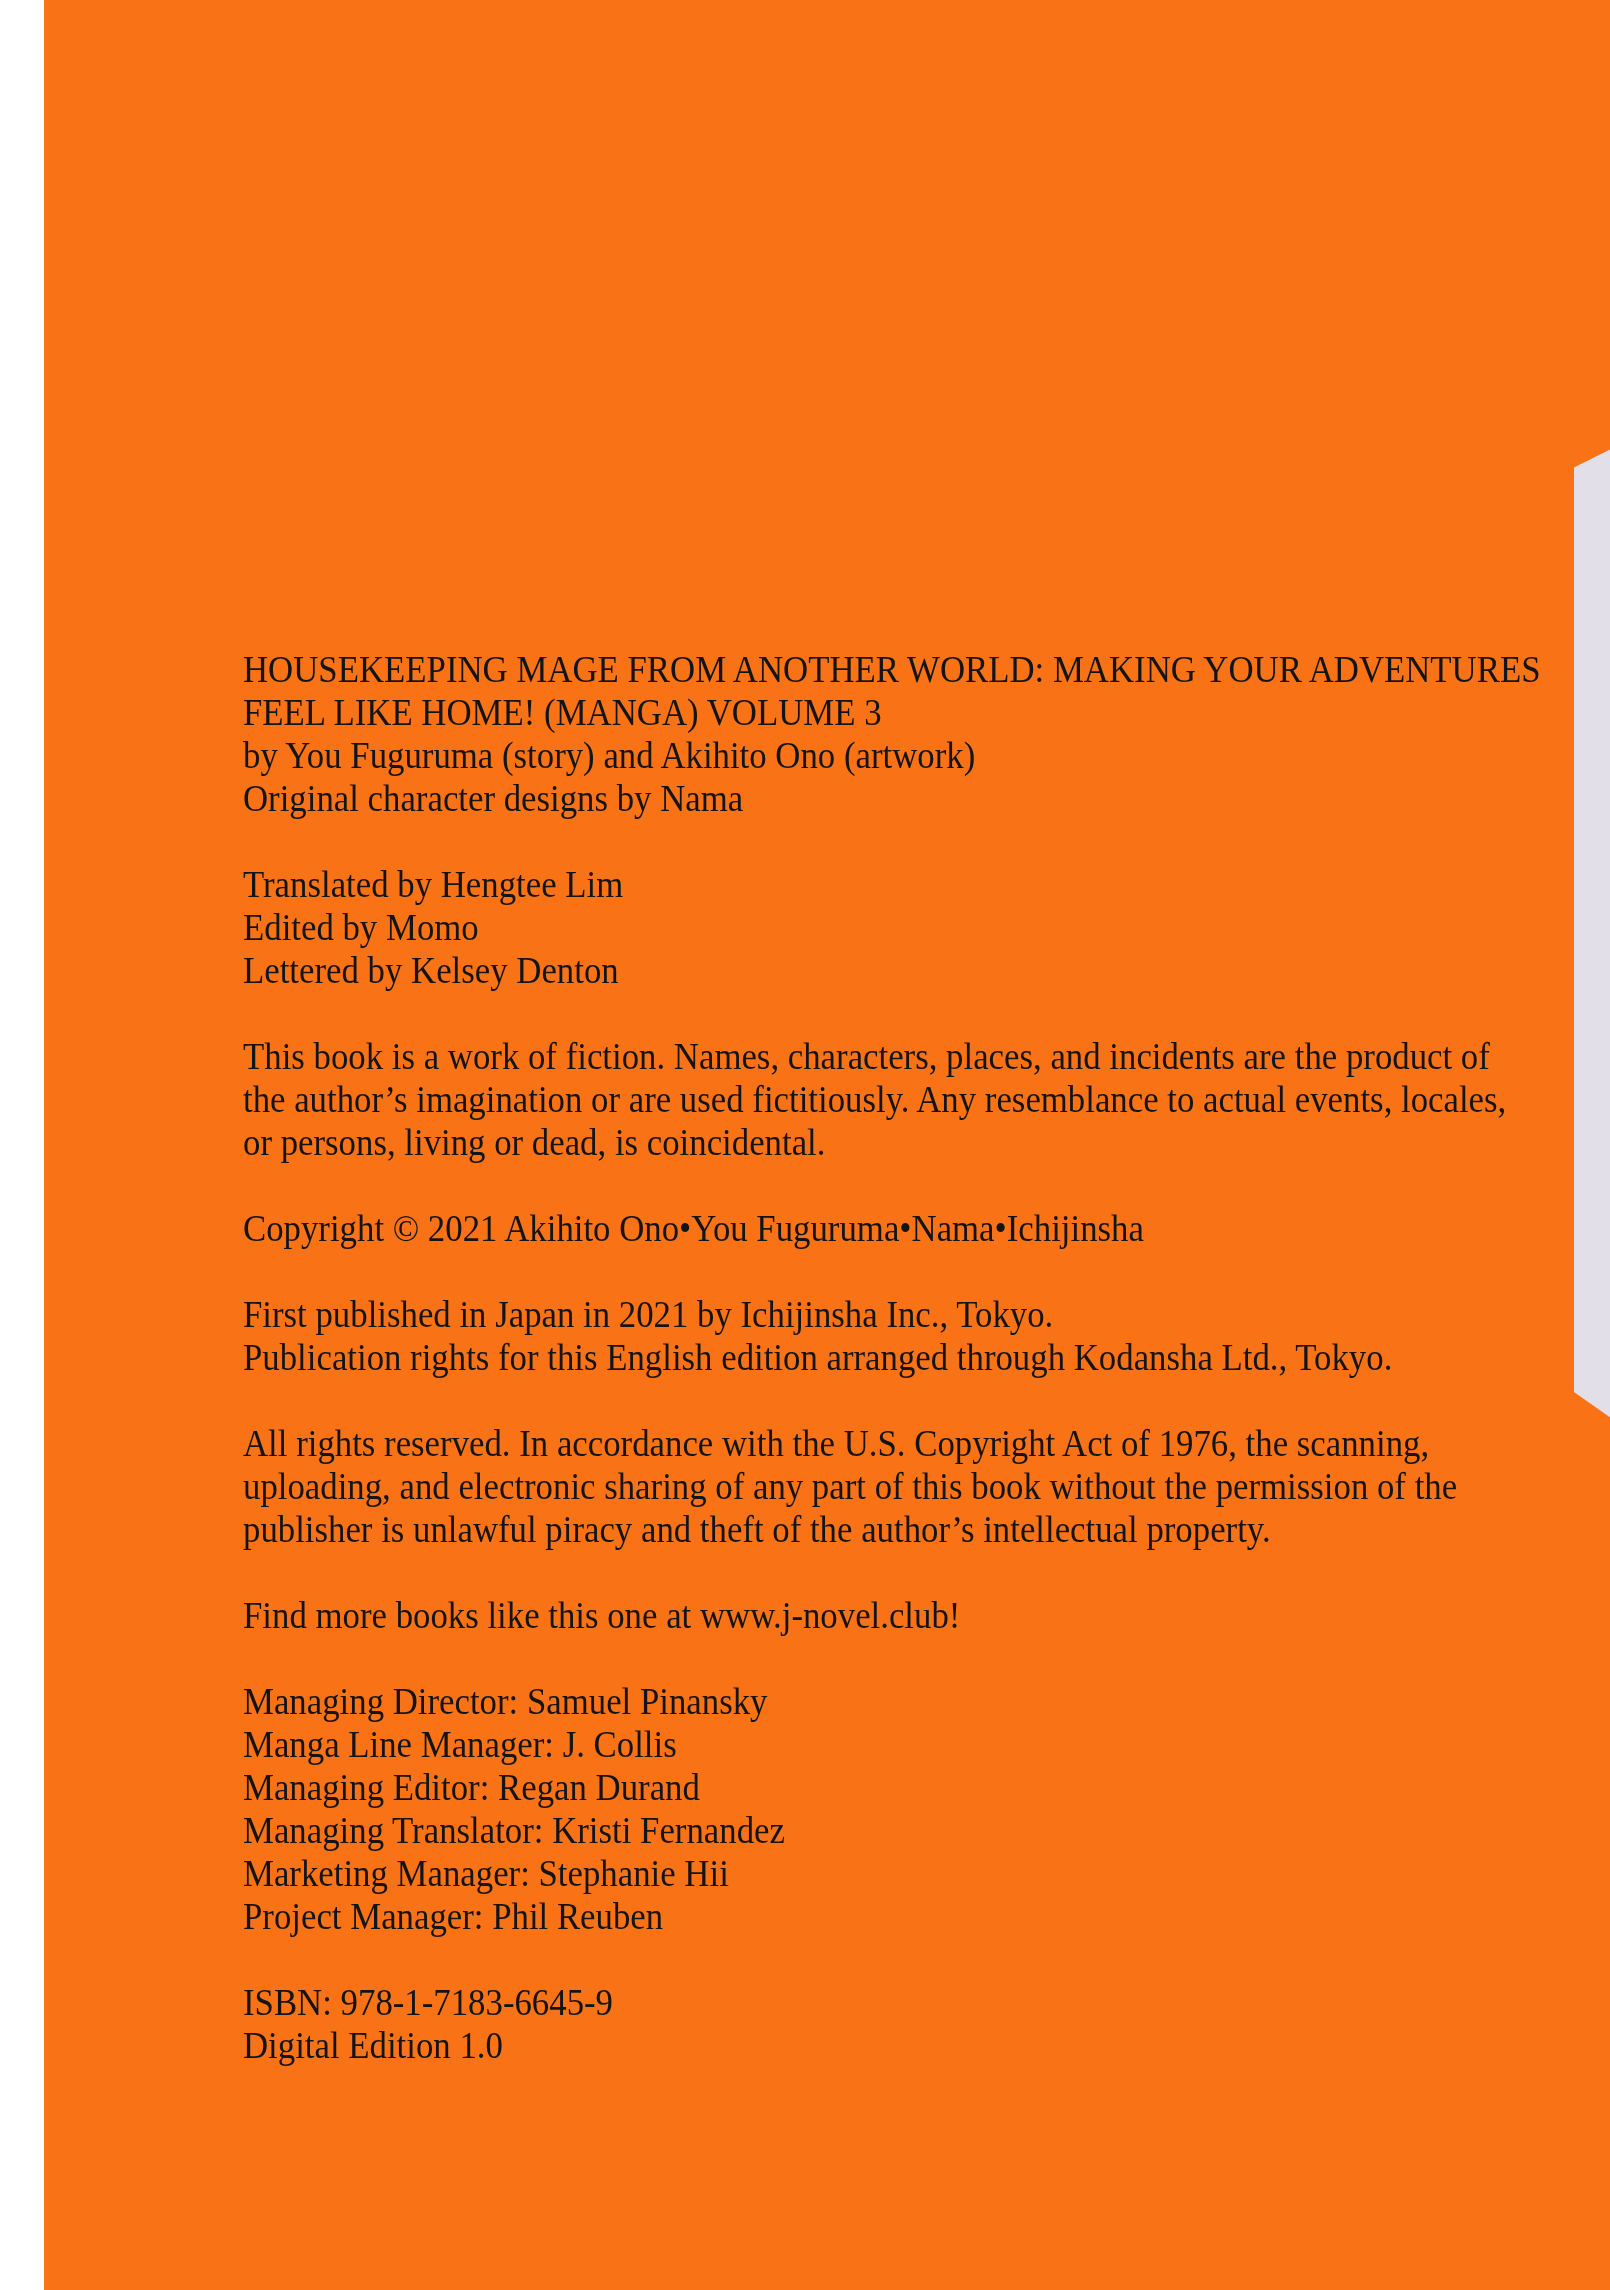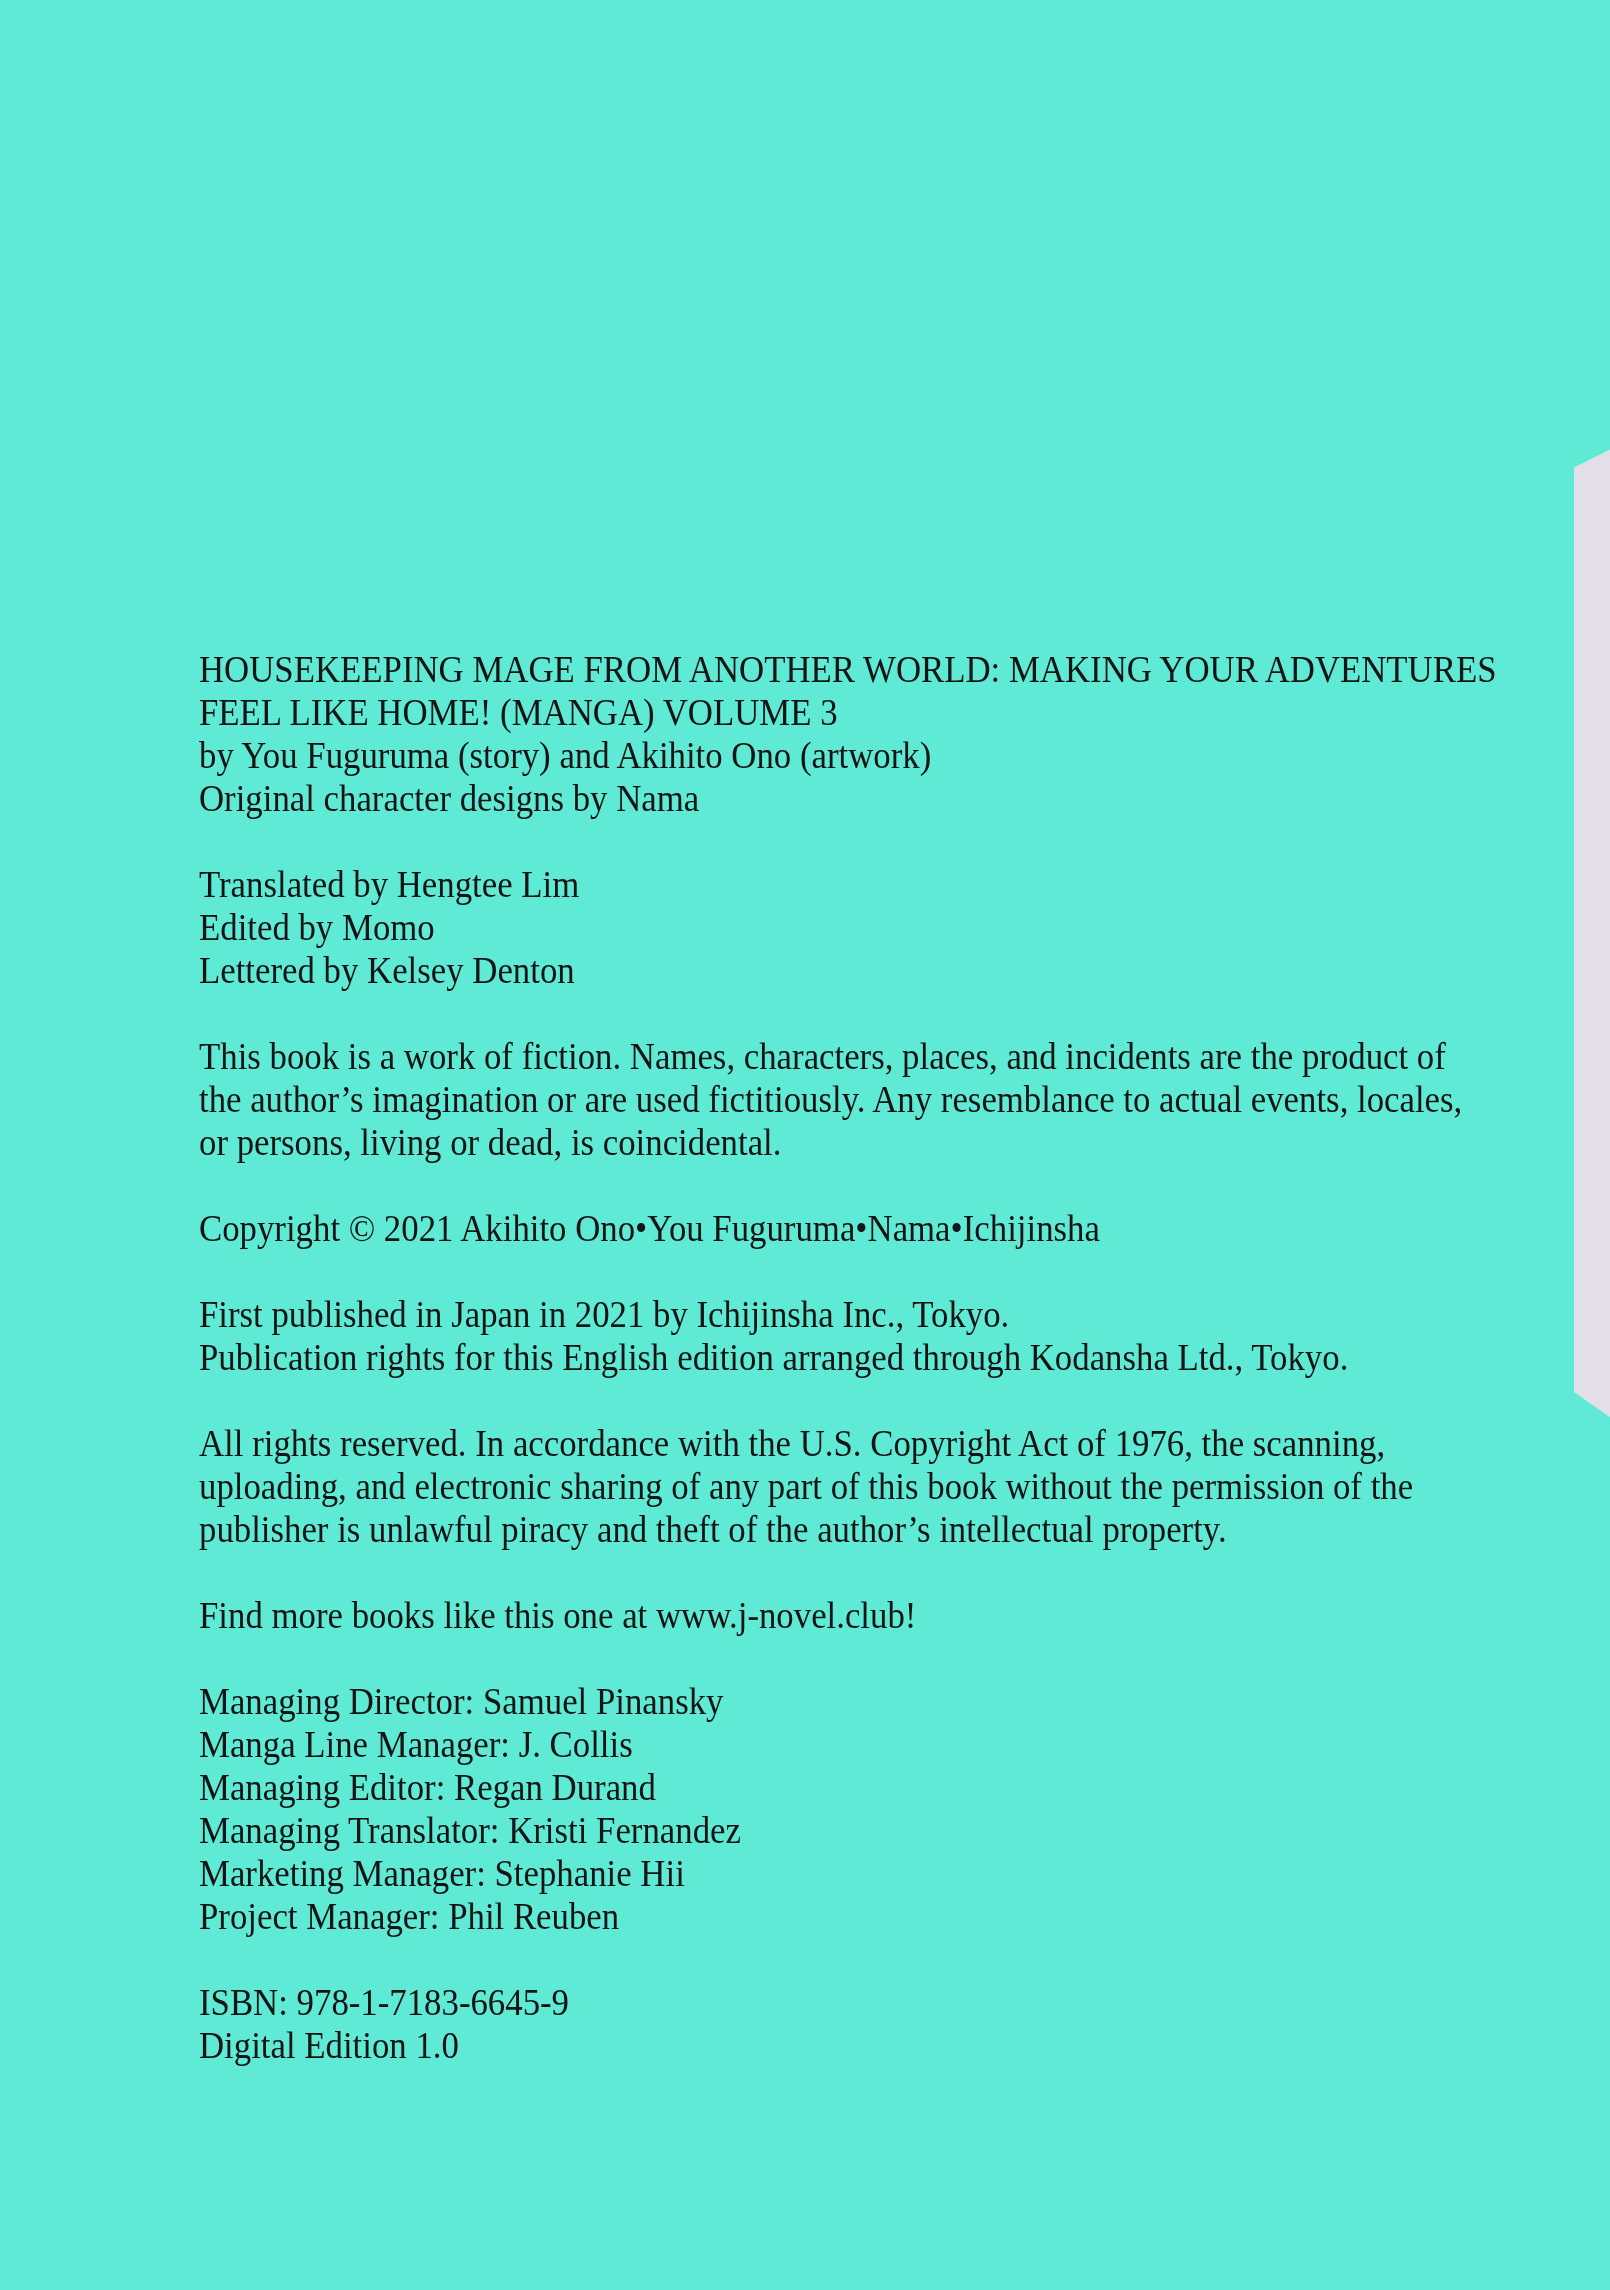--- a/index.html
+++ b/index.html
@@ -10,21 +10,22 @@
     width: 1611px;
     height: 2290px;
     background: #ffffff;
     overflow: hidden;
     position: relative;
     font-family: "Liberation Serif", "DejaVu Serif", serif;
   }
   .page {
     position: absolute;
     inset: 0;
-    background: #5eead4;
+    background: #f97316;
+    margin-left: 44px;
   }
   
   .next-page-edge {
     position: absolute;
     right: 0;
     top: 449px;
     width: 37px;
     height: 969px;
     background: #e3dfe8;
     clip-path: polygon(0 18.4px, 100% 0, 100% 100%, 0 calc(100% - 26px));

